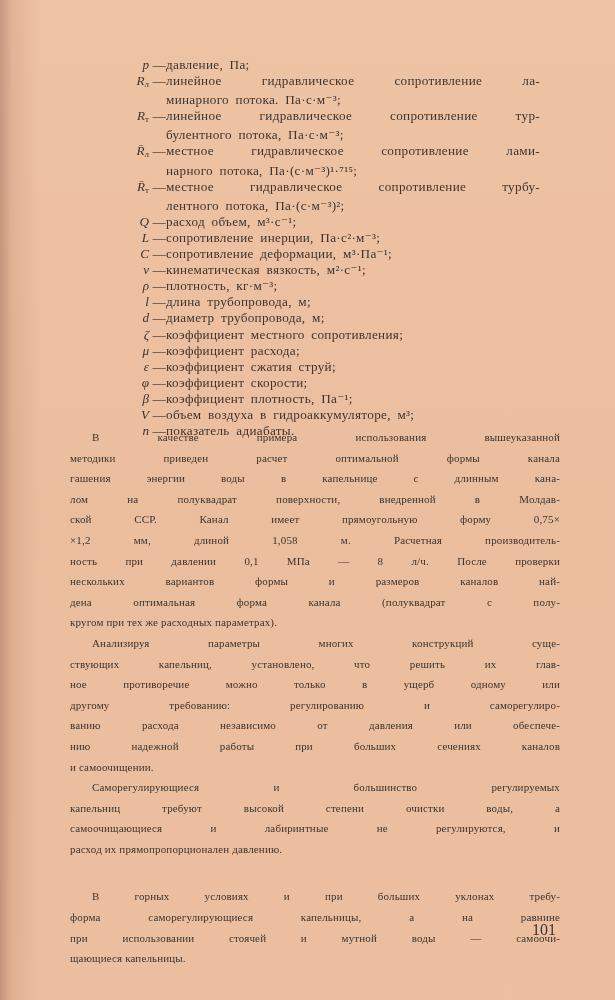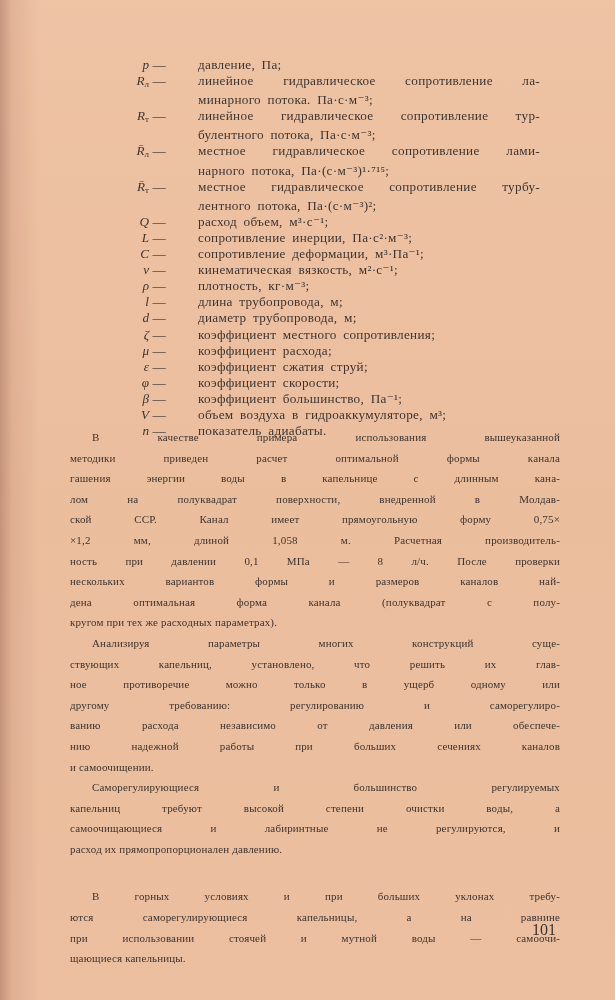--- a/index.html
+++ b/index.html
@@ -20,21 +20,21 @@
     position: absolute; left: 100px; top: 57px; width: 440px;
     font-size: 13.2px; line-height: 16.1px;
   }
   .legend-item { display: flex; }
   .sym {
     width: 52px; text-align: right; font-style: italic; flex: none;
     padding-right: 3px; box-sizing: border-box;
   }
   .sym sub { font-size: 9px; font-style: normal; vertical-align: -2px; }
   .dash { flex: none; width: 14px; text-align: center; }
-  .desc { flex: 1; text-align: justify; letter-spacing: 0.3px; word-spacing: 3px; margin-left: 32px; }
+  .desc { flex: 1; text-align: justify; letter-spacing: 0.3px; word-spacing: 3px; }
   .body {
     position: absolute; left: 70px; top: 427px; width: 490px;
     font-size: 11px; line-height: 20.6px;
     text-align: justify; letter-spacing: 0.15px;
   }
   .body p { margin: 0; text-indent: 22px; text-align-last: left; }
   .body .line { display: block; text-align: justify; text-align-last: justify; text-indent: 0; }
   .body .line.first { padding-left: 22px; }
   .body .line.last { text-align-last: left; }
   .pagenum {
@@ -145,21 +145,21 @@
         <span class="desc">коэффициент сжатия струй;</span>
       </div>
       <div class="legend-item">
         <span class="sym"><span>φ</span></span>
         <span class="dash">—</span>
         <span class="desc">коэффициент скорости;</span>
       </div>
       <div class="legend-item">
         <span class="sym"><span>β</span></span>
         <span class="dash">—</span>
-        <span class="desc">коэффициент большинство, Па⁻¹;</span>
+        <span class="desc">коэффициент плотность, Па⁻¹;</span>
       </div>
       <div class="legend-item">
         <span class="sym"><span>V</span></span>
         <span class="dash">—</span>
         <span class="desc">объем воздуха в гидроаккумуляторе, м³;</span>
       </div>
       <div class="legend-item">
         <span class="sym"><span>n</span></span>
         <span class="dash">—</span>
         <span class="desc">показатель адиабаты.</span>
@@ -189,20 +189,20 @@
         <span class="line last">и самоочищении.</span>
       </p>
       <p style="text-indent: 0px;">
         <span class="line first">Саморегулирующиеся и большинство регулируемых</span>
         <span class="line">капельниц требуют высокой степени очистки воды, а</span>
         <span class="line">самоочищающиеся и лабиринтные не регулируются, и</span>
         <span class="line last">расход их прямопропорционален давлению.</span>
       </p>
       <p style="text-indent: 0px; margin-top: 27px;">
         <span class="line first">В горных условиях и при больших уклонах требу-</span>
-        <span class="line">ются саморегулирующиеся капельницы, а на равнине</span>
+        <span class="line">форма саморегулирующиеся капельницы, а на равнине</span>
         <span class="line">при использовании стоячей и мутной воды — самоочи-</span>
         <span class="line last">щающиеся капельницы.</span>
       </p>
     </div>
 
   <div class="pagenum">101</div>
 </div>
 
 </body></html>

